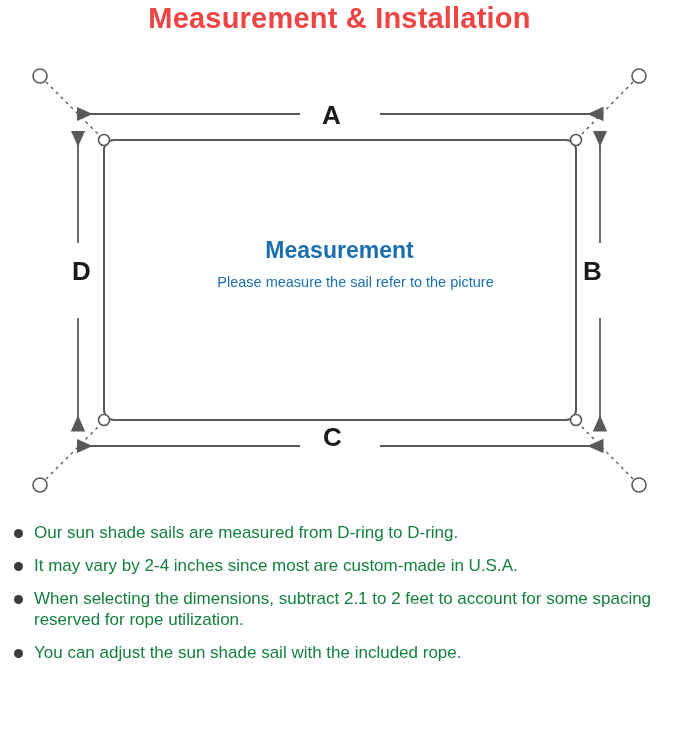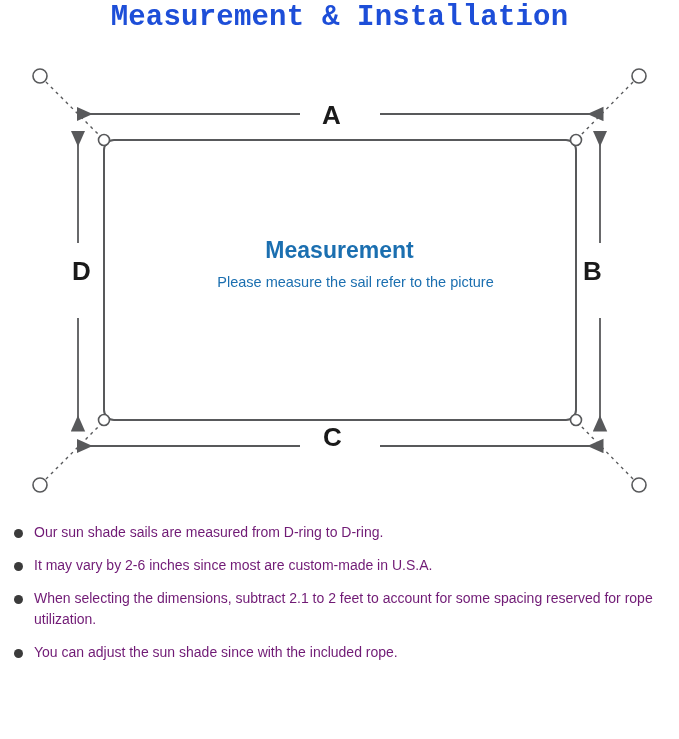--- a/index.html
+++ b/index.html
@@ -21,24 +21,23 @@
     height: 739px;
   }
   .title {
     position: absolute;
     top: 0px;
     left: 0;
     width: 679px;
     text-align: center;
     font-size: 29px;
     font-weight: bold;
-    color: #1d4ed8;
+    color: #ef4444;
     letter-spacing: 0.2px;
     line-height: 36px;
-    font-family: Liberation Mono, monospace;
   }
   .diagram {
     position: absolute;
     top: 48px;
     left: 0;
     width: 679px;
     height: 470px;
   }
   .diagram svg {
     display: block;
@@ -93,23 +92,23 @@
     flex: 0 0 auto;
     width: 9px;
     height: 9px;
     border-radius: 50%;
     background: #3b3b3b;
     margin-top: 7px;
     margin-right: 11px;
   }
   .note-text {
     flex: 1 1 auto;
-    font-size: 14px;
+    font-size: 17px;
     line-height: 21px;
-    color: #701a75;
+    color: #15803d;
   }
 </style>
 </head>
 <body>
 
 <div id="page">
 
   <div class="title">Measurement &amp; Installation</div>
 
   <div class="diagram">
@@ -159,25 +158,25 @@
     <div class="center-sub">Please measure the sail refer to the picture</div>
   </div>
 
   <div class="notes">
     <div class="note">
       <span class="bullet"></span>
       <span class="note-text">Our sun shade sails are measured from D-ring to D-ring.</span>
     </div>
     <div class="note">
       <span class="bullet"></span>
-      <span class="note-text">It may vary by 2-6 inches since most are custom-made in U.S.A.</span>
+      <span class="note-text">It may vary by 2-4 inches since most are custom-made in U.S.A.</span>
     </div>
     <div class="note">
       <span class="bullet"></span>
       <span class="note-text">When selecting the dimensions, subtract 2.1 to 2 feet to account for some spacing reserved for rope utilization.</span>
     </div>
     <div class="note">
       <span class="bullet"></span>
-      <span class="note-text">You can adjust the sun shade since with the included rope.</span>
+      <span class="note-text">You can adjust the sun shade sail with the included rope.</span>
     </div>
   </div>
 
 </div>
 
 </body></html>

